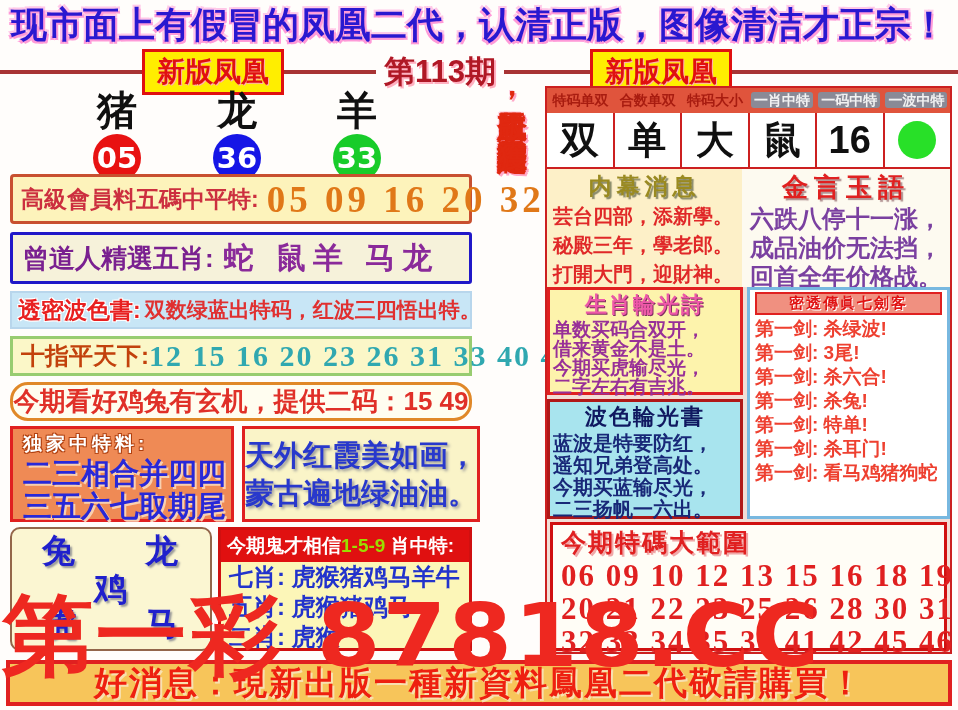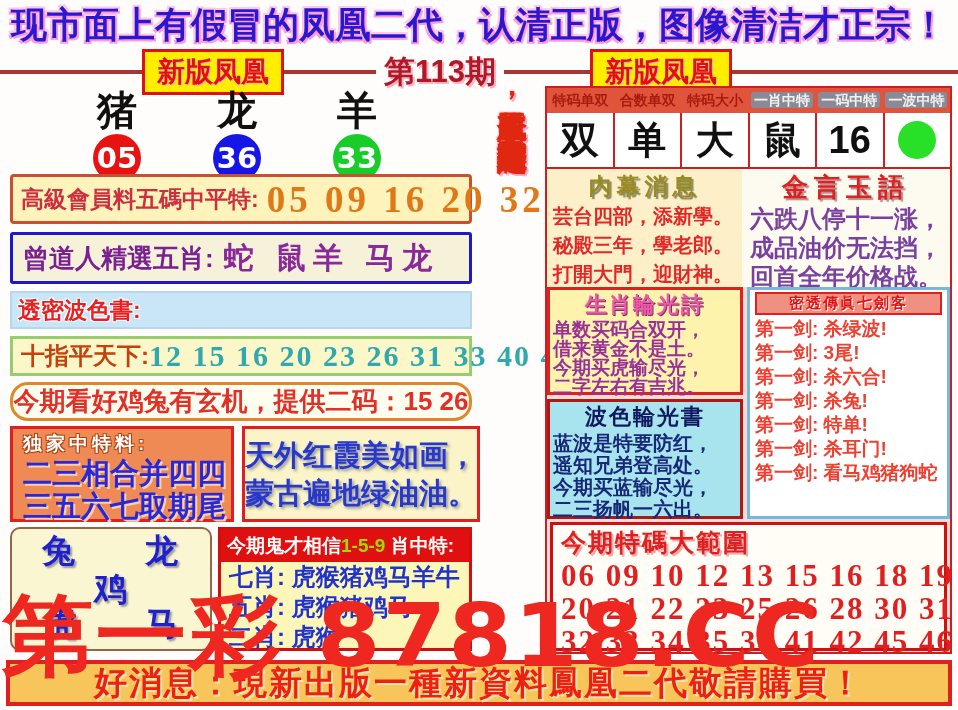--- a/index.html
+++ b/index.html
@@ -154,27 +154,28 @@
     <div class="lbox box-vip">
       <span class="lab">高級會員料五碼中平特:</span>
       <span class="nums">05 09 16 20 32</span>
     </div>
     <div class="lbox box-five">
       <span class="lab">曾道人精選五肖:</span>
       <span class="val">蛇 鼠羊 马龙</span>
     </div>
     <div class="lbox box-wave">
       <span class="lab">透密波色書:</span>
+      <span class="val">双数绿蓝出特码，红波三四悟出特。</span>
     </div>
     <div class="lbox box-ten">
       <span class="lab">十指平天下:</span>
       <span class="val">12 15 16 20 23 26 31 33 40 42</span>
     </div>
     <div class="lbox box-two">
-      <span class="val">今期看好鸡兔有玄机，提供二码：15 26</span>
+      <span class="val">今期看好鸡兔有玄机，提供二码：15 49</span>
     </div>
     <div class="row67">
       <div class="box-excl">
         <div class="ttl">独家中特料:</div>
         <div class="ln">二三相合并四四</div>
         <div class="ln">三五六七取期尾</div>
       </div>
       <div class="box-poem">
         <div class="ln">天外红霞美如画，</div>
         <div class="ln">蒙古遍地绿油油。</div>

